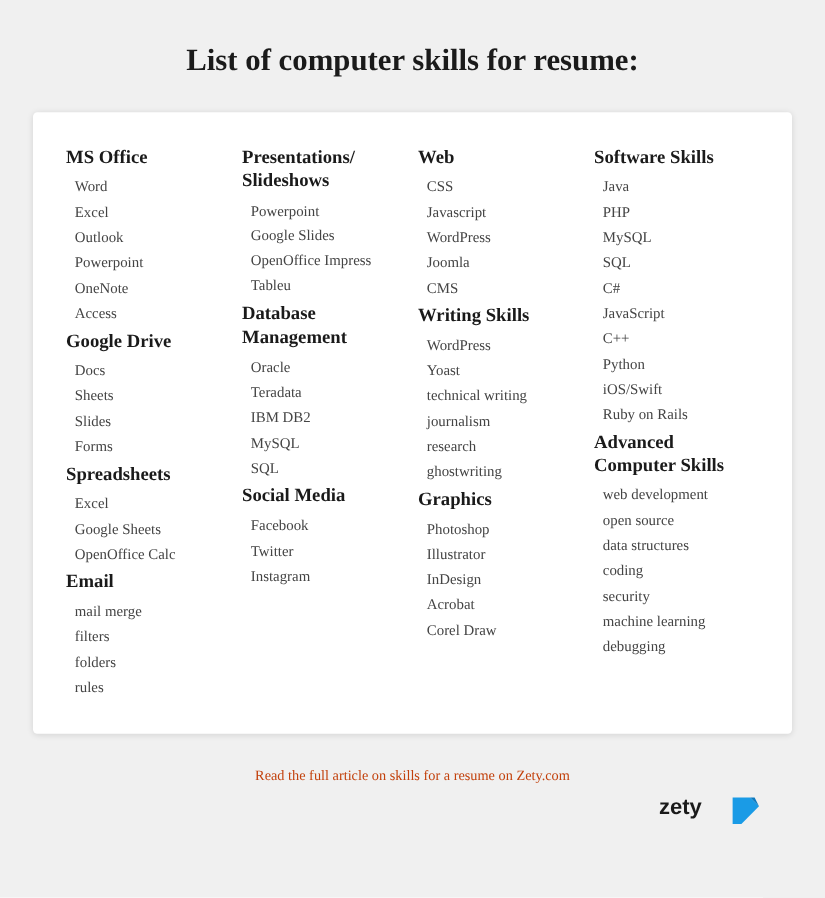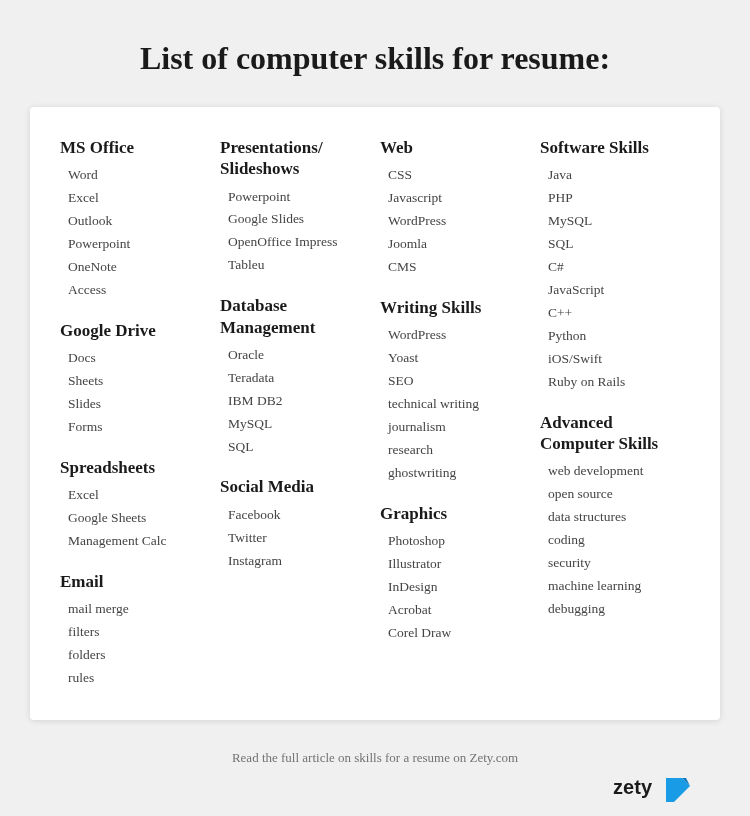--- a/index.html
+++ b/index.html
@@ -6,21 +6,21 @@
     body {
       background-color: #f0f0f0;
       font-family: Georgia, 'Times New Roman', serif;
       width: 750px;
       min-height: 816px;
       display: flex;
       flex-direction: column;
       align-items: center;
     }
     .page-title {
-      font-size: 32px;
+      font-size: 28px;
       font-weight: bold;
       text-align: center;
       margin: 40px 20px 20px 20px;
       color: #1a1a1a;
       font-family: Georgia, serif;
     }
     .card {
       background: #ffffff;
       border-radius: 4px;
       box-shadow: 0 1px 6px rgba(0,0,0,0.12);
@@ -34,54 +34,54 @@
       gap: 0 10px;
     }
     .column {
       display: flex;
       flex-direction: column;
     }
     .section-title {
       font-size: 17px;
       font-weight: bold;
       color: #1a1a1a;
-      margin-top: 18px;
+      margin-top: 2px;
       margin-bottom: 6px;
       line-height: 1.25;
     }
     .section-title:first-child {
       margin-top: 0;
     }
     .skill-item {
       font-size: 13.5px;
       color: #444;
       line-height: 1.7;
       padding-left: 8px;
     }
     .footer-text {
       font-size: 13px;
-      color: #737373;
+      color: #c2410c;
       text-align: center;
       margin-top: 10px;
       margin-bottom: 8px;
     }
     .footer-brand {
       display: flex;
       align-items: center;
       justify-content: flex-end;
       width: 690px;
       margin-bottom: 16px;
       padding-right: 30px;
     }
     .brand-name {
       font-size: 20px;
       font-weight: bold;
       color: #1a1a1a;
       font-family: Arial, sans-serif;
-      margin-right: 10px;
+      margin-right: 24px;
     }
     .brand-icon {
       width: 28px;
       height: 28px;
     }
   </style>
 </head>
 <body>
 
 <h1 class="page-title">List of computer skills for resume:</h1>
@@ -97,21 +97,21 @@
         <div class="skill-item">OneNote</div>
         <div class="skill-item">Access</div>
         <div class="section-title">Google Drive</div>
         <div class="skill-item">Docs</div>
         <div class="skill-item">Sheets</div>
         <div class="skill-item">Slides</div>
         <div class="skill-item">Forms</div>
         <div class="section-title">Spreadsheets</div>
         <div class="skill-item">Excel</div>
         <div class="skill-item">Google Sheets</div>
-        <div class="skill-item">Management Calc</div>
+        <div class="skill-item">OpenOffice Calc</div>
         <div class="section-title">Email</div>
         <div class="skill-item">mail merge</div>
         <div class="skill-item">filters</div>
         <div class="skill-item">folders</div>
         <div class="skill-item">rules</div>
       </div>
       <div class="column">
         <div class="section-title">Presentations/ Slideshows</div>
         <div class="skill-item">Powerpoint</div>
         <div class="skill-item">Google Slides</div>
@@ -131,21 +131,20 @@
       <div class="column">
         <div class="section-title">Web</div>
         <div class="skill-item">CSS</div>
         <div class="skill-item">Javascript</div>
         <div class="skill-item">WordPress</div>
         <div class="skill-item">Joomla</div>
         <div class="skill-item">CMS</div>
         <div class="section-title">Writing Skills</div>
         <div class="skill-item">WordPress</div>
         <div class="skill-item">Yoast</div>
-        <div class="skill-item">SEO</div>
         <div class="skill-item">technical writing</div>
         <div class="skill-item">journalism</div>
         <div class="skill-item">research</div>
         <div class="skill-item">ghostwriting</div>
         <div class="section-title">Graphics</div>
         <div class="skill-item">Photoshop</div>
         <div class="skill-item">Illustrator</div>
         <div class="skill-item">InDesign</div>
         <div class="skill-item">Acrobat</div>
         <div class="skill-item">Corel Draw</div>

